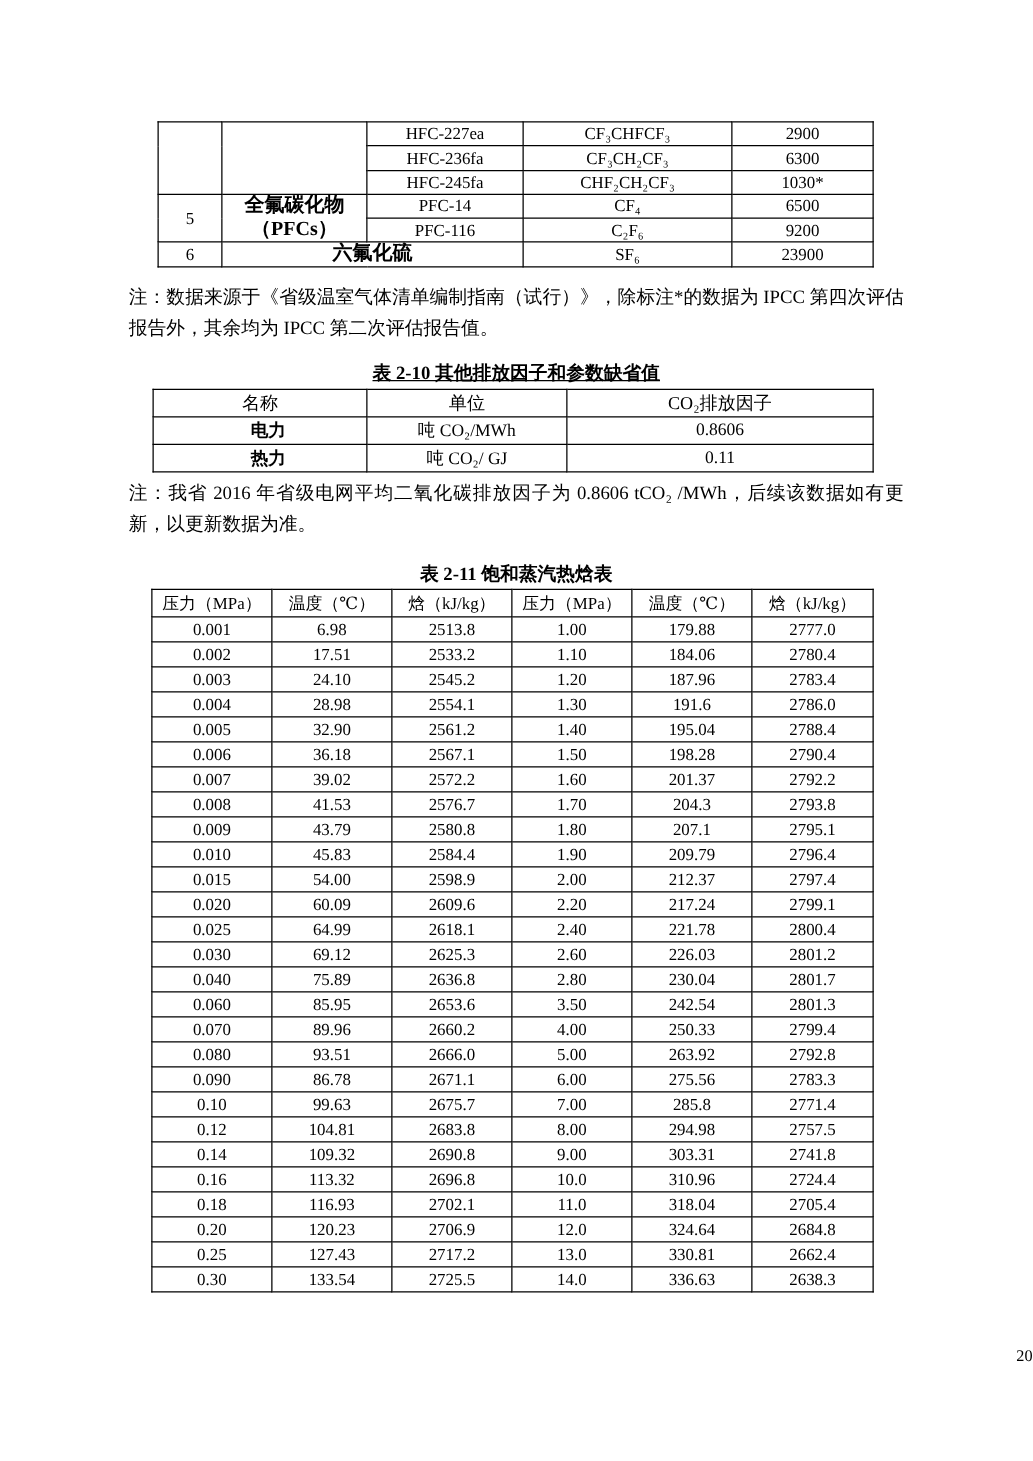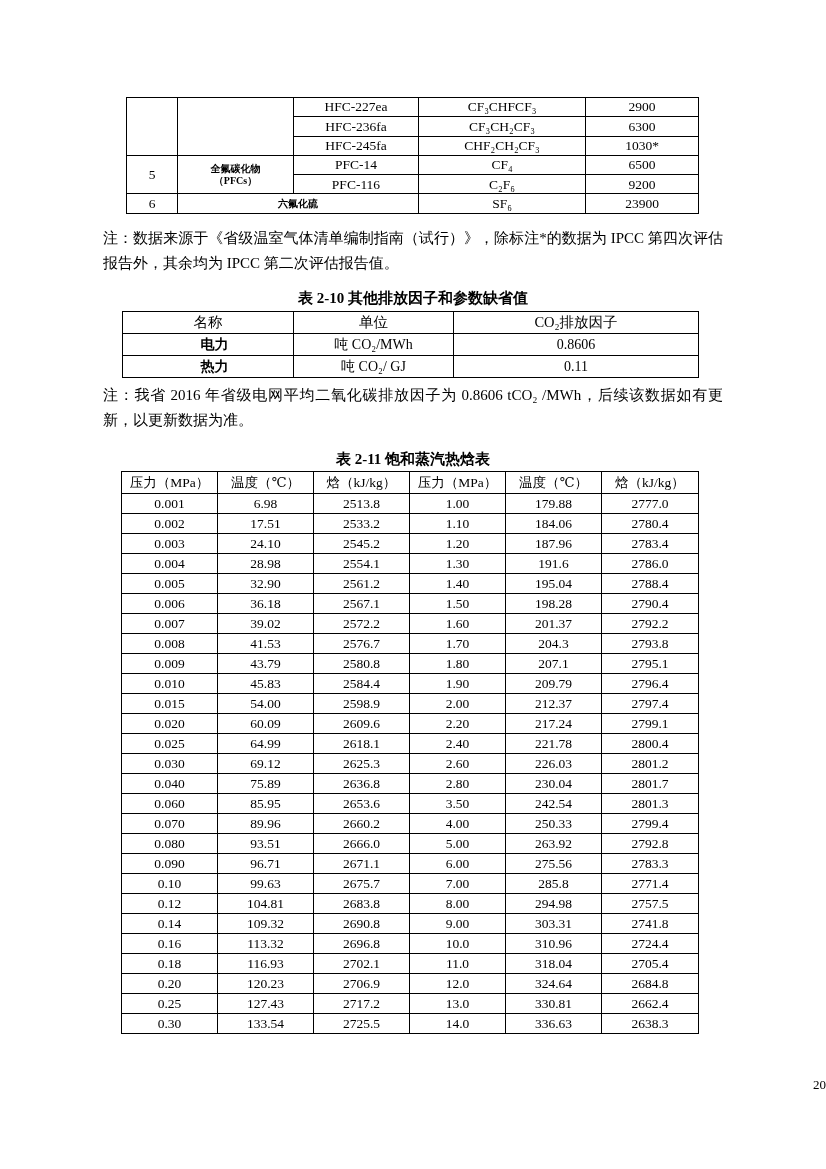--- a/index.html
+++ b/index.html
@@ -12,36 +12,36 @@
 
   table.t { border-collapse:collapse; table-layout:fixed; position:absolute; }
   table.t td, table.t th {
     border:1px solid #000; text-align:center; vertical-align:middle;
     padding:0; overflow:hidden; font-weight:normal;
   }
 
   
   .gwp { left:126px; top:97px; width:572px; }
   .gwp td { height:18.3px; font-size:13.5px; line-height:1.15; }
-  .gwp .c-name { font-weight:bold; white-space:pre-line; font-size:10px;margin-top:20px; }
+  .gwp .c-name { font-weight:bold; white-space:pre-line; font-size:16px;margin-top:20px; }
 
   
   .note {
     position:absolute; left:103px; width:620px; margin:0;
     font-size:15px; line-height:25px; text-align:justify;
   }
   .note1 { top:226px; }
   .note2 { top:383px; }
 
   
   .tbl-title {
     position:absolute; left:0; right:0; text-align:center;
     font-size:15px; font-weight:bold;
   }
-  .t10title { top:289px; }
+  .t10title { top:289px;text-decoration:underline; }
   .t11title { top:450px; }
 
   
   .of { left:122px; top:311px; width:576px; }
   .of th { height:21px; font-size:14.5px; font-weight:bold; }
   .of td { height:21px; font-size:14px; }
   .of td:first-child { font-weight:bold;padding-left:13px; }
 
   
   .steam { left:121px; top:471px; width:577px; }
@@ -300,21 +300,21 @@
         <tr>
           <td>0.080</td>
           <td>93.51</td>
           <td>2666.0</td>
           <td>5.00</td>
           <td>263.92</td>
           <td>2792.8</td>
         </tr>
         <tr>
           <td>0.090</td>
-          <td>96.71</td>
+          <td>86.78</td>
           <td>2671.1</td>
           <td>6.00</td>
           <td>275.56</td>
           <td>2783.3</td>
         </tr>
         <tr>
           <td>0.10</td>
           <td>99.63</td>
           <td>2675.7</td>
           <td>7.00</td>

